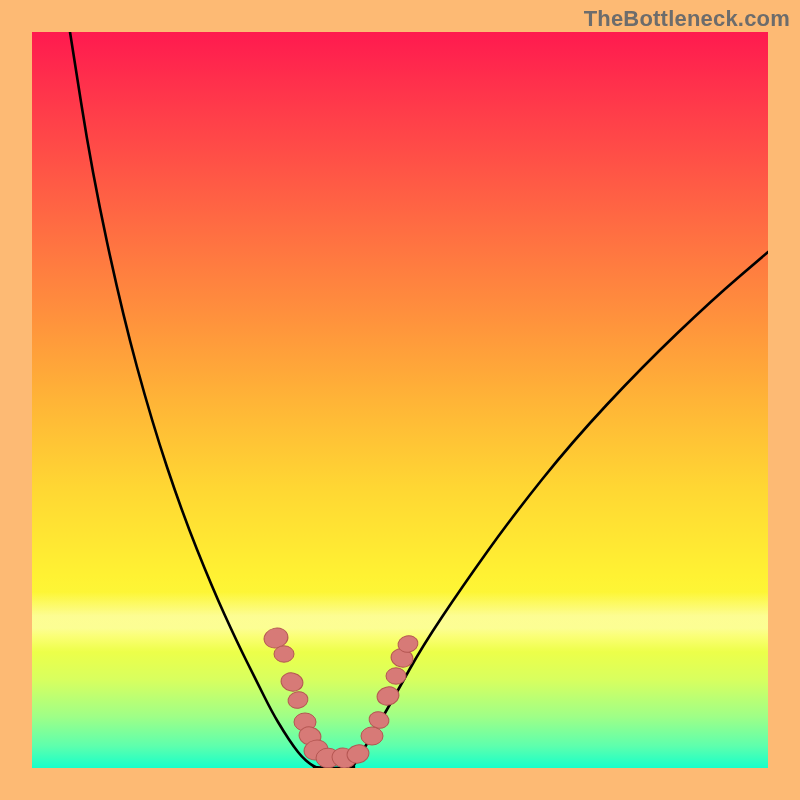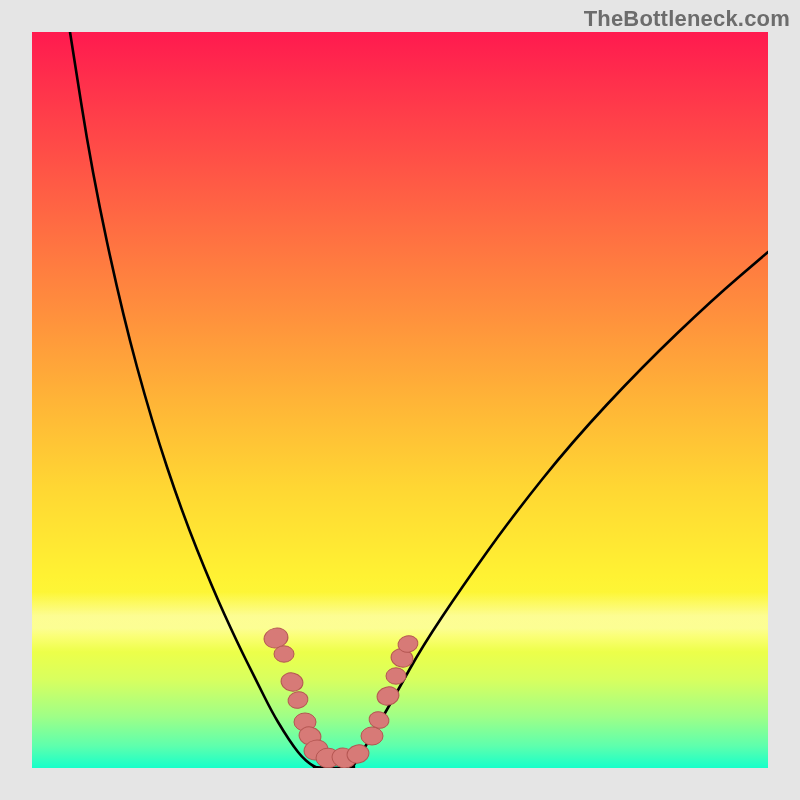--- a/index.html
+++ b/index.html
@@ -1,21 +1,21 @@
 <!DOCTYPE html>
 <html><head>
 <meta charset="utf-8">
 <style>
   * { margin: 0; padding: 0; box-sizing: border-box; }
   html, body { width: 800px; height: 800px; overflow: hidden; background: #000; }
   .frame {
     position: absolute;
     left: 0; top: 0;
     width: 800px; height: 800px;
-    background: #e5e5e5;
+    background: #fdba74;
   }
   .plot {
     position: absolute;
     left: 32px; top: 32px;
     width: 736px; height: 736px;
     background: linear-gradient(to bottom,
       #ff1a4f 0%,
       #ff3a4a 10%,
       #ff6843 25%,
       #ff8f3d 38%,

